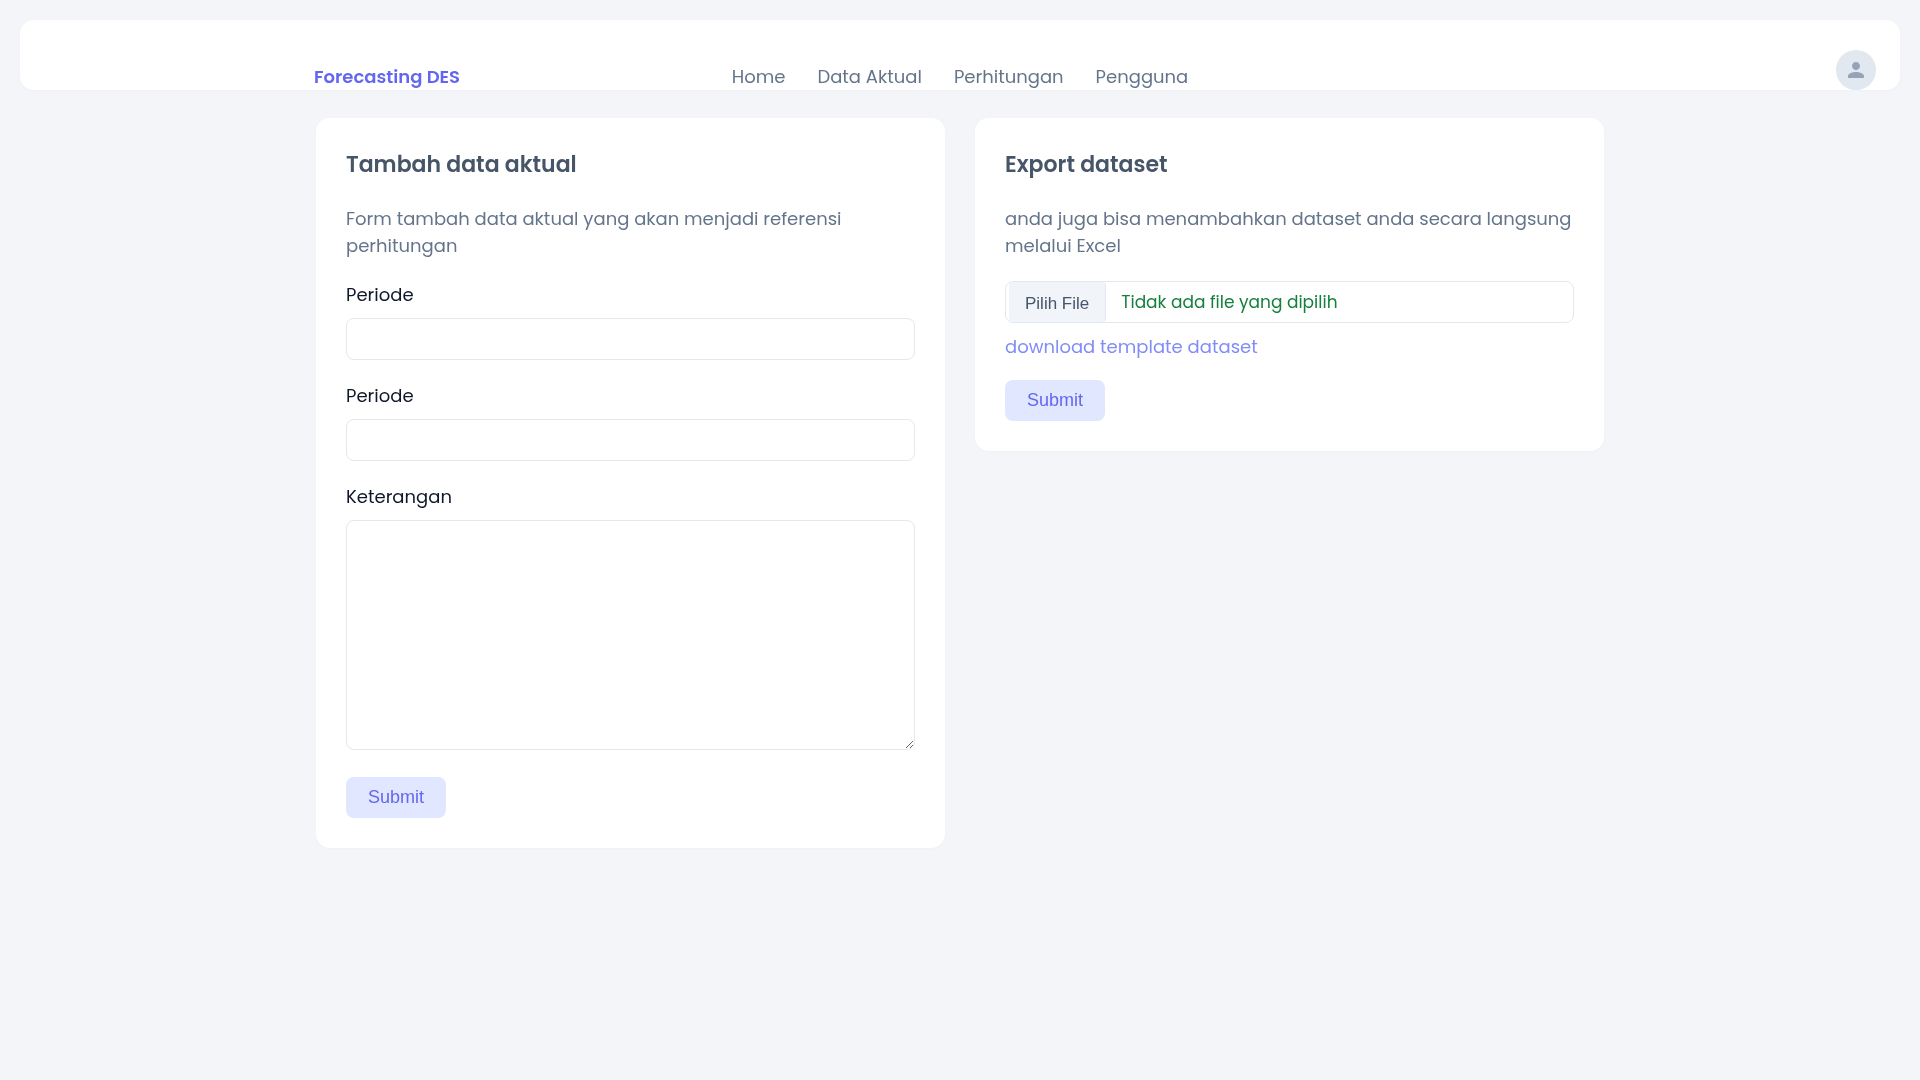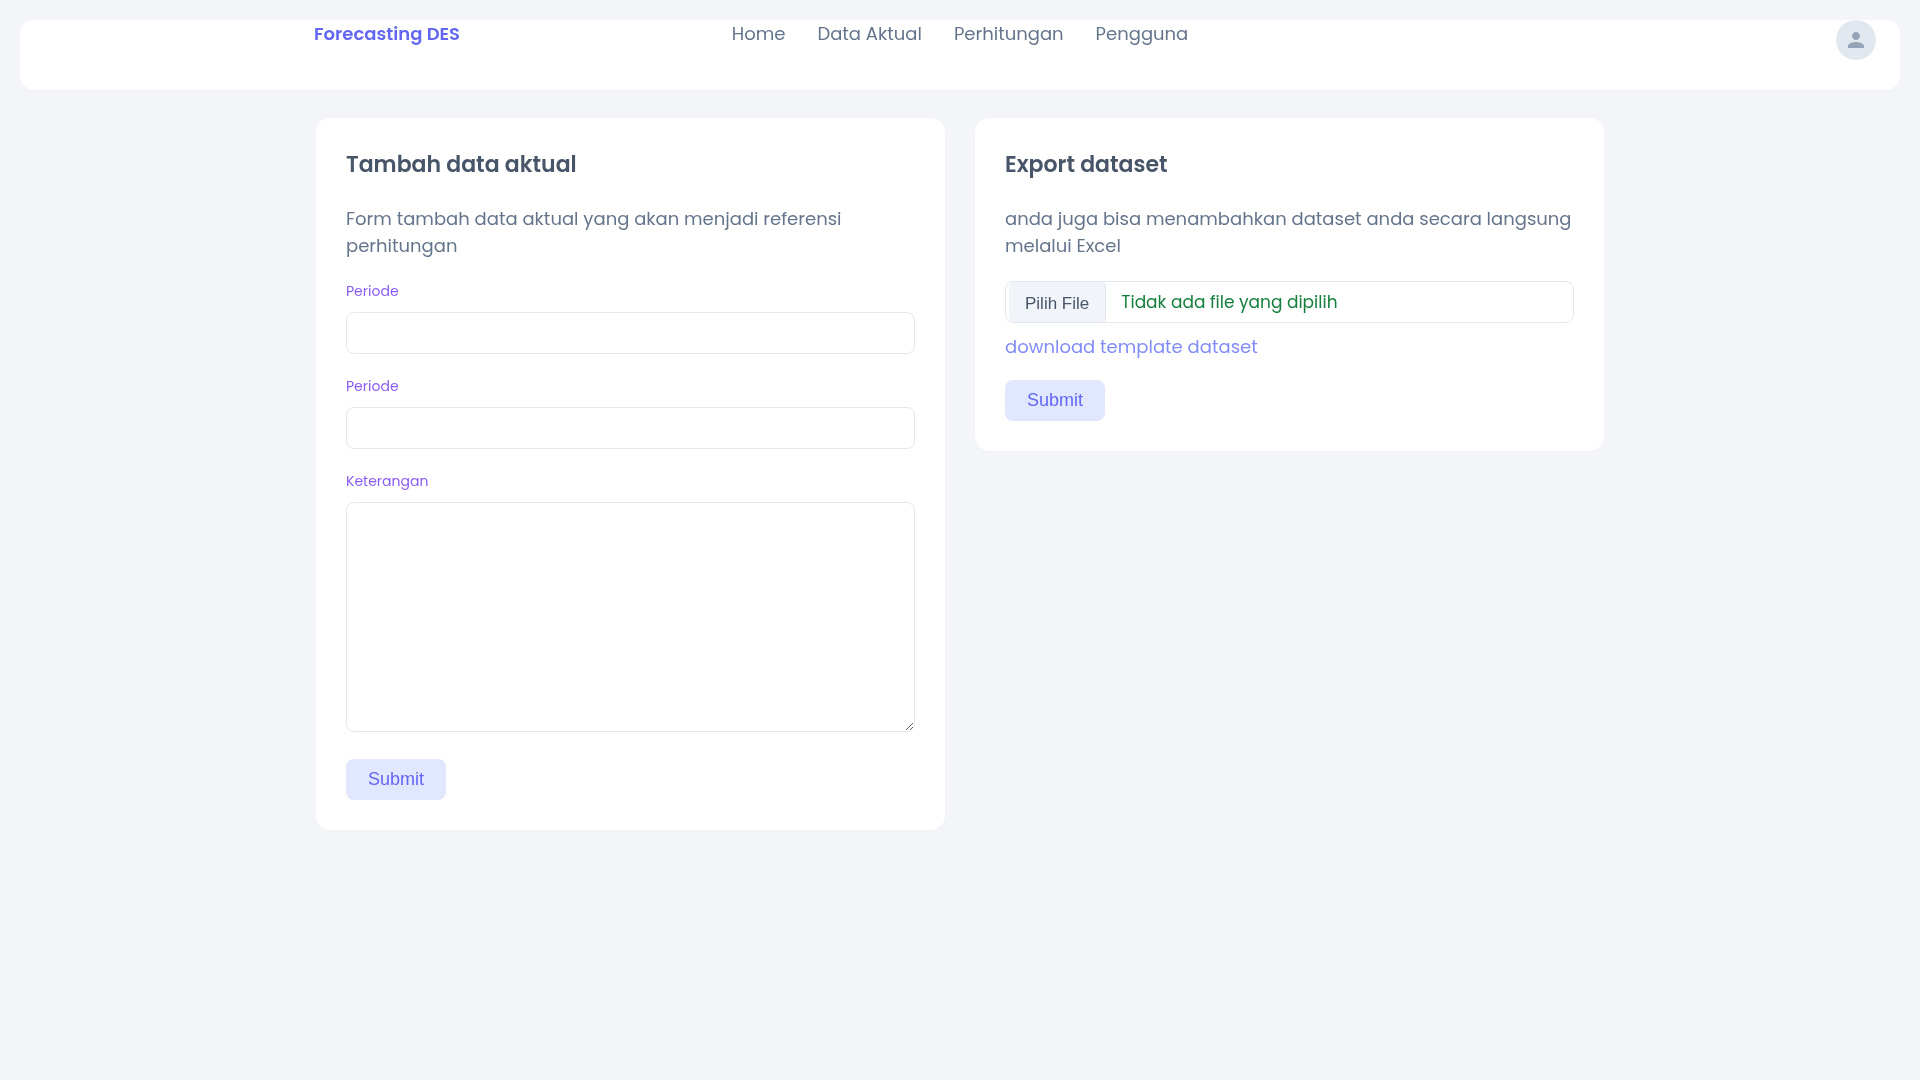--- a/index.html
+++ b/index.html
@@ -15,21 +15,21 @@
   height: 1080px;
   color: #4a5568;
 }
 
 .topbar {
   background: #ffffff;
   margin: 20px;
   border-radius: 14px;
   height: 70px;
   display: flex;
-  align-items: flex-start;
+  align-items: flex-end;
   padding: 0 24px;
   box-shadow: 0 1px 3px rgba(0,0,0,0.02);
 }
 
 .brand {
   color: #6366f1;
   font-weight: 600;
   font-size: 18px;
   margin-left: 270px;
 }
@@ -100,22 +100,22 @@
   margin-bottom: 24px;
 }
 
 .card-desc {
   font-size: 18px;
   color: #64748b;
   margin-bottom: 22px;
 }
 
 .form-label {
-  font-size: 14px;
-  color: #8b5cf6;
+  font-size: 18px;
+  color: #0f172a;
   margin-bottom: 10px;
   display: block;
 }
 
 .form-input {
   width: 100%;
   height: 42px;
   border: 1px solid #e2e8f0;
   border-radius: 8px;
   padding: 0 12px;

